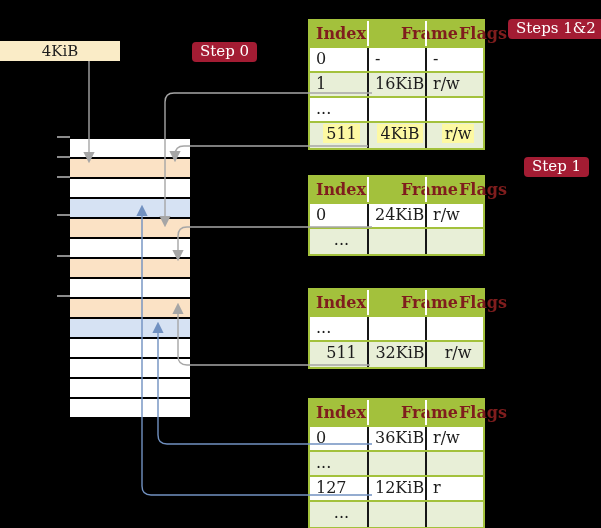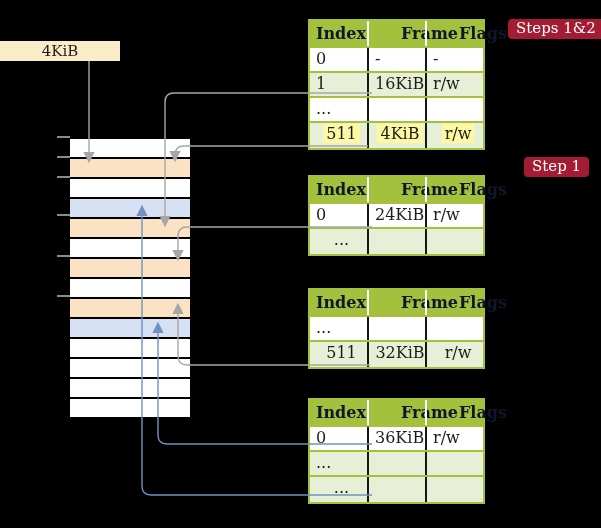--- a/index.html
+++ b/index.html
@@ -28,21 +28,21 @@
     position:absolute; left:308px; width:177px;
     border:2px solid var(--header_green); box-sizing:border-box;
     background:#fff; z-index:2;
   }
   .pt-head {
     display:grid; grid-template-columns:57px 58px 58px;
     background:var(--header_green); height:27px; box-sizing:border-box;
     border-bottom:2px solid var(--header_green);
   }
   .pt-head .pt-cell {
-    color:#0f172a; font-weight:bold; font-size:16px; line-height:25px;
+    color:#7f1d1d; font-weight:bold; font-size:16px; line-height:25px;
     padding-left:6px; box-sizing:border-box;
   }
   .pt-head .pt-cell + .pt-cell { border-left:2px solid #fff;padding-left:32px; }
   .pt-row {
     display:grid; grid-template-columns:57px 58px 58px;
     height:25px; box-sizing:border-box;
     border-bottom:2px solid var(--header_green); background:#fff;
   }
   .pt-row:last-child { border-bottom:none;text-align:center; }
   .pt-row.shaded { background:var(--row_shaded); }
@@ -106,20 +106,21 @@
   <div class="tick" style="top:156px"></div>
   <div class="tick" style="top:176px"></div>
   <div class="tick" style="top:214px"></div>
   <div class="tick" style="top:255px"></div>
   <div class="tick" style="top:295px"></div>
 
   <div class="frame-box">
     <span>4KiB</span>
   </div>
 
+  <div class="step-label" id="lbl-step0">Step 0</div>
   <div class="step-label" id="lbl-steps12">Steps 1&amp;2</div>
   <div class="step-label" id="lbl-step3">Step 1</div>
 
   <div class="pt" id="pt0">
       <div class="pt-head">
         <div class="pt-cell">Index</div>
         <div class="pt-cell">Frame</div>
         <div class="pt-cell">Flags</div>
       </div>
       <div class="pt-row">
@@ -185,20 +186,25 @@
       </div>
       <div class="pt-row">
         <div class="pt-cell">0</div>
         <div class="pt-cell">36KiB</div>
         <div class="pt-cell">r/w</div>
       </div>
       <div class="pt-row shaded">
         <div class="pt-cell">...</div>
         <div class="pt-cell"></div>
         <div class="pt-cell"></div>
+      </div>
+      <div class="pt-row">
+        <div class="pt-cell">127</div>
+        <div class="pt-cell">12KiB</div>
+        <div class="pt-cell">r</div>
       </div>
       <div class="pt-row shaded">
         <div class="pt-cell">...</div>
         <div class="pt-cell"></div>
         <div class="pt-cell"></div>
       </div>
     </div>
 
   <svg id="wires" viewBox="0 0 601 528">
     <defs>

